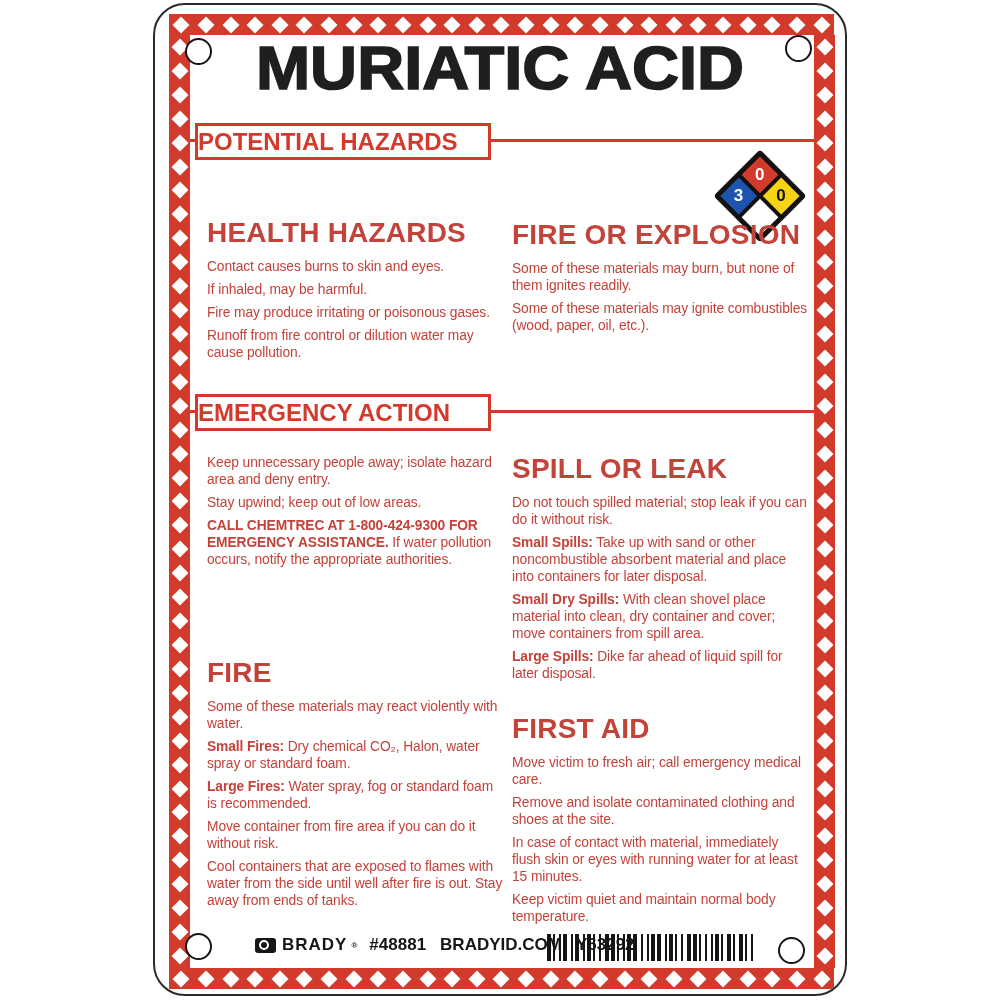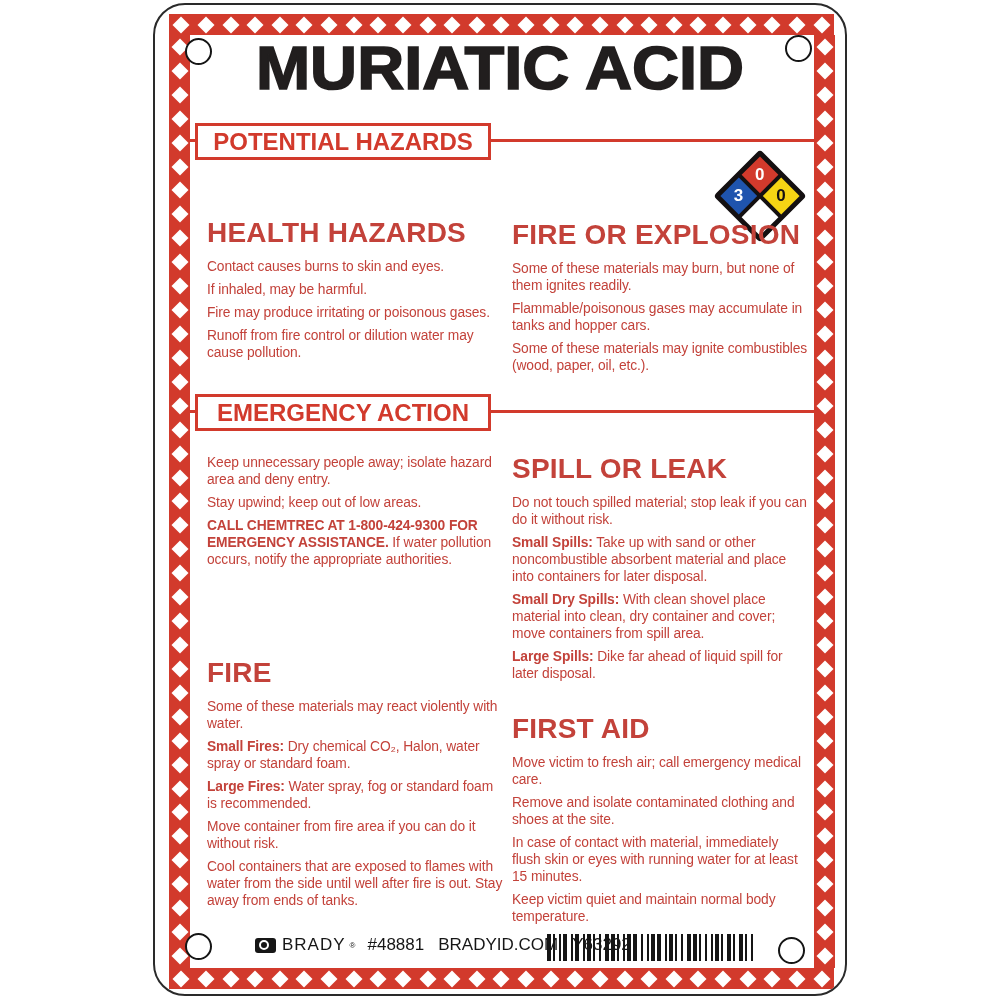--- a/index.html
+++ b/index.html
@@ -11,41 +11,41 @@
   .dstrip.h{height:21px;left:14px;width:665px;flex-direction:row}
   .dstrip.v{width:21px;top:30px;height:933px;flex-direction:column}
   .dstrip.top{top:9px}.dstrip.bottom{top:963px}
   .dstrip.left{left:14px}.dstrip.right{left:659px}
   .diamond{width:12px;height:12px;background:#fff;transform:rotate(45deg);flex:none}
   .hole{position:absolute;width:23px;height:23px;border:2.5px solid #151515;border-radius:50%;background:#fff;z-index:4}
   .title{position:absolute;left:0;right:0;top:30px;text-align:center;font-size:62px;line-height:66px;
     font-weight:bold;color:#211e1e;transform:scaleX(1.05);-webkit-text-stroke:1.6px #211e1e;letter-spacing:0;z-index:2}
   .hline{position:absolute;left:22px;width:638px;height:3px;background:var(--red);z-index:1}
   .section-box{position:absolute;left:40px;width:296px;height:37px;box-sizing:border-box;background:#fff;
-    border:3px solid var(--red);display:flex;align-items:center;justify-content:center;
+    border:3px solid var(--red);display:flex;align-items:center;justify-content:flex-start;
     color:var(--red);font-weight:bold;font-size:24px;z-index:2;white-space:nowrap}
   .block{position:absolute;color:var(--text-red);z-index:2}
   .block h3{margin:0 0 9px 0;font-size:28px;font-weight:bold;letter-spacing:.2px}
   .block p{margin:0 0 6px 0;font-size:13.8px;line-height:17px;letter-spacing:-.1px}
   .block b{font-weight:bold}
   .col-left{left:52px;width:298px}
   .col-right{left:357px;width:298px}
   
   .nfpa{position:absolute;left:572px;top:158px;width:66px;height:66px;background:#141011;
     transform:rotate(45deg);border-radius:4px;display:flex;align-items:center;justify-content:center;z-index:2}
   .nfpa-grid{display:grid;grid-template-rows:26px 26px;grid-template-columns:26px 26px;gap:4px}
   .cell{display:flex;align-items:center;justify-content:center;font-weight:bold;font-size:17px}
   .cell span{transform:rotate(-45deg)}
   .c-red{background:var(--red);color:#fff}
   .c-yellow{background:var(--nfpa-yellow);color:#141011}
   .c-blue{background:var(--nfpa-blue);color:#fff}
   .c-white{background:#fff}
   
   .footer{position:absolute;left:100px;top:930px;display:flex;align-items:center;color:#161616;
-    font-weight:normal;font-size:17px;z-index:2;white-space:nowrap}
+    font-weight:bold;font-size:17px;z-index:2;white-space:nowrap}
   .brady-logo{width:21px;height:15px;background:#161616;border-radius:3px;position:relative;display:inline-block;margin-right:6px}
   .brady-logo::after{content:'';position:absolute;left:4px;top:2.5px;width:6px;height:6px;border:2px solid #fff;border-radius:50%}
   .brand{letter-spacing:1px;margin-right:4px}
   .reg{font-size:8px;vertical-align:super;margin-right:12px}
   .fitem{margin-right:14px}
   .barcode{position:absolute;left:392px;top:929px;width:212px;height:27px;display:flex;align-items:stretch;overflow:hidden;z-index:2}
   .bar{flex:none;height:100%}
 </style>
 </head>
 <body>
@@ -224,21 +224,20 @@
     <h3>HEALTH HAZARDS</h3>
     <p><span>Contact causes burns to skin and eyes.</span></p>
     <p><span>If inhaled, may be harmful.</span></p>
     <p><span>Fire may produce irritating or poisonous gases.</span></p>
     <p><span>Runoff from fire control or dilution water may cause pollution.</span></p>
   </div>
 
   <div class="block col-right" style="top:214px">
     <h3>FIRE OR EXPLOSION</h3>
     <p><span>Some of these materials may burn, but none of them ignites readily.</span></p>
-    <p><span>Flammable/poisonous gases may accumulate in tanks and hopper cars.</span></p>
     <p><span>Some of these materials may ignite combustibles (wood, paper, oil, etc.).</span></p>
   </div>
 
   <div class="hline" style="top:405px"></div>
   <div class="section-box" style="top:389px">
     <span>EMERGENCY ACTION</span>
   </div>
 
   <div class="block col-left" style="top:449px">
     <p><span>Keep unnecessary people away; isolate hazard area and deny entry.</span></p>

